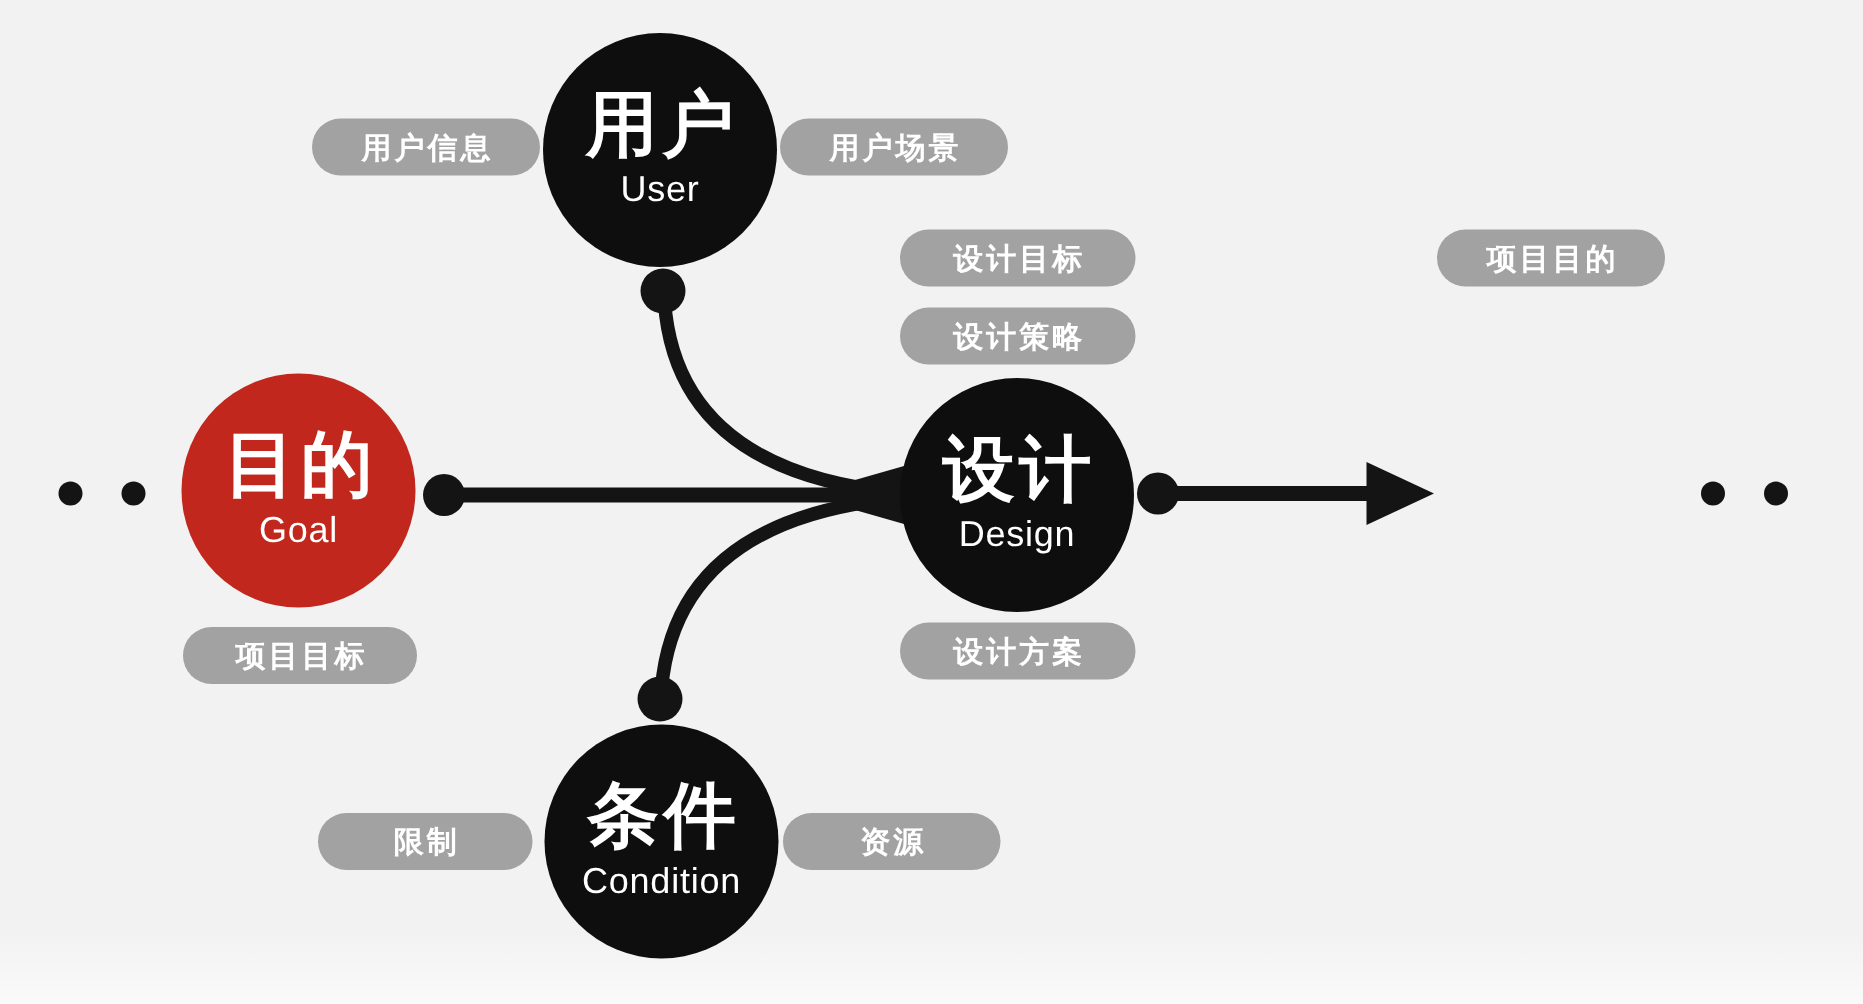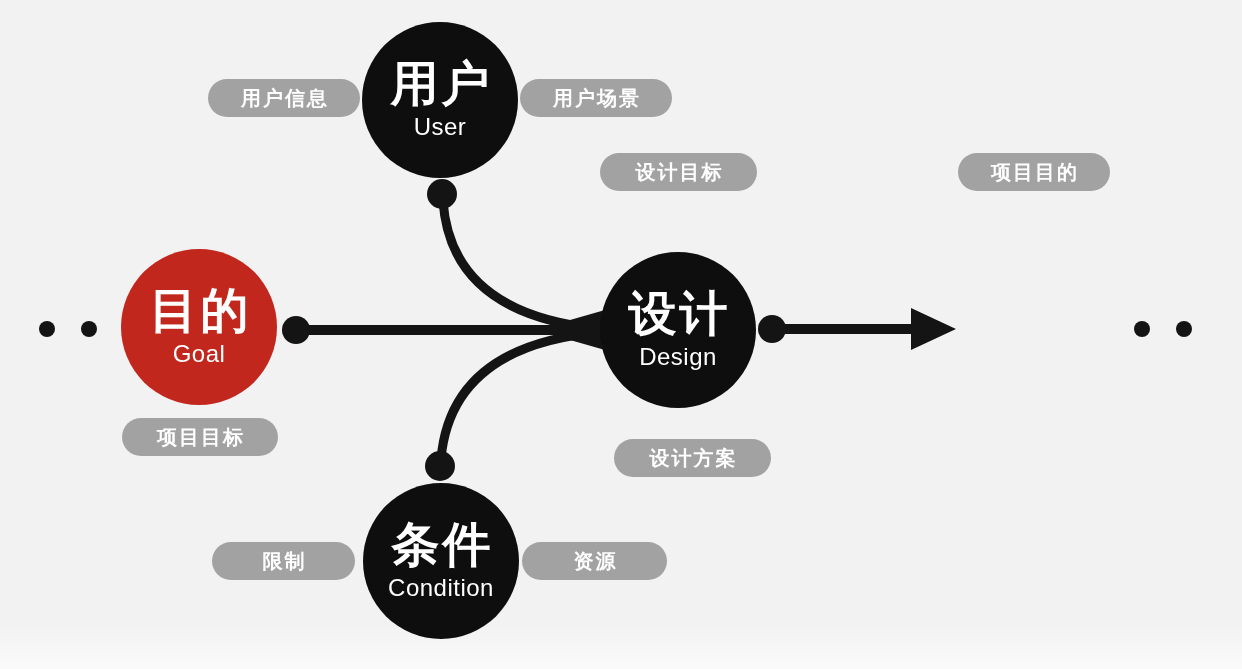--- a/index.html
+++ b/index.html
@@ -49,21 +49,21 @@
   #node-design    {left:600px;top:252px;}
   #node-realize   {left:957px;top:251px;}
   #node-condition {left:363px;top:483px;}
   
   #pill-goal-top       {left:122px;top:207px;width:156px;}
   #pill-goal-bottom    {left:122px;top:418px;width:156px;}
   #pill-user-left      {left:208px;top:79px; width:152px;}
   #pill-user-right     {left:520px;top:79px; width:152px;}
   #pill-design-top1    {left:600px;top:153px;width:157px;}
   #pill-design-top2    {left:600px;top:205px;width:157px;}
-  #pill-design-bottom  {left:614px;top:415px;width:157px;margin-top:24px;}
+  #pill-design-bottom  {left:600px;top:415px;width:157px;}
   #pill-realize-top1   {left:958px;top:153px;width:152px;}
   #pill-realize-top2   {left:958px;top:205px;width:152px;}
   #pill-realize-bottom {left:958px;top:418px;width:152px;}
   #pill-condition-left {left:212px;top:542px;width:143px;}
   #pill-condition-right{left:522px;top:542px;width:145px;}
 </style>
 </head>
 <body>
 
 <div class="canvas">
@@ -110,18 +110,19 @@
 
   <div class="node" id="node-condition">
     <div class="title">条件</div>
     <div class="subtitle">Condition</div>
   </div>
 
   <div class="pill" id="pill-goal-bottom">项目目标</div>
   <div class="pill" id="pill-user-left">用户信息</div>
   <div class="pill" id="pill-user-right">用户场景</div>
   <div class="pill" id="pill-design-top1">设计目标</div>
+  <div class="pill" id="pill-design-top2">设计策略</div>
   <div class="pill" id="pill-design-bottom">设计方案</div>
   <div class="pill" id="pill-realize-top1">项目目的</div>
   <div class="pill" id="pill-condition-left">限制</div>
   <div class="pill" id="pill-condition-right">资源</div>
 
 </div>
 
 </body></html>

